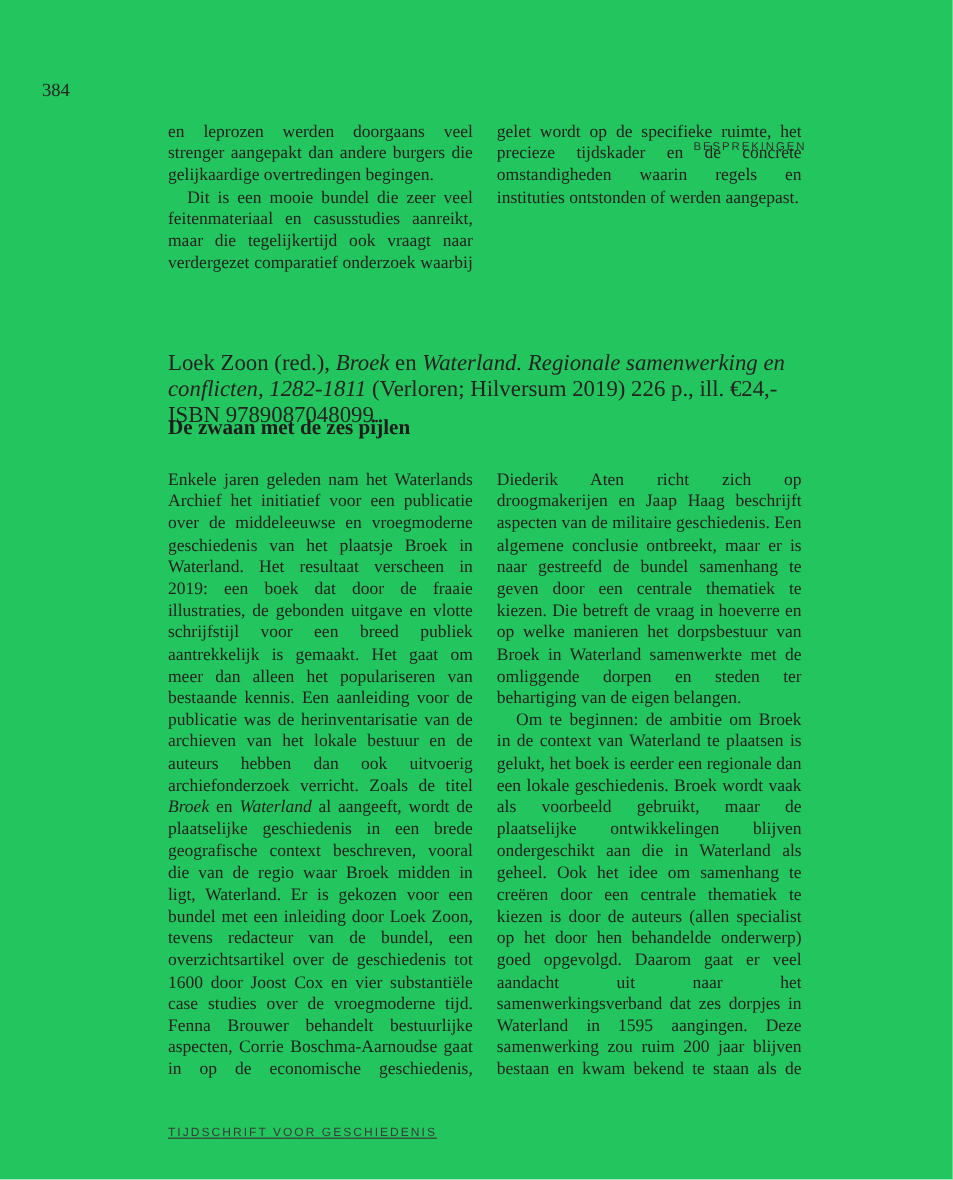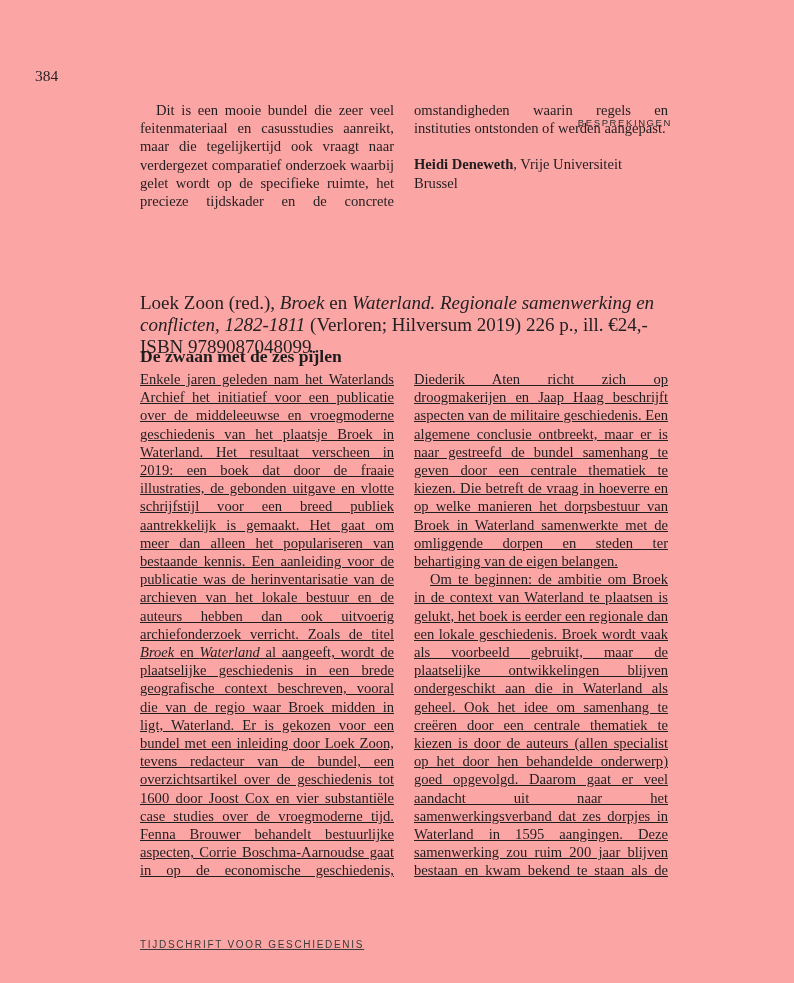--- a/index.html
+++ b/index.html
@@ -1,21 +1,21 @@
 <!DOCTYPE html>
 <html lang="nl"><head>
 <meta charset="utf-8">
 <style>
   * { margin: 0; padding: 0; box-sizing: border-box; }
   html, body { background: #ffffff; }
   .page {
     position: relative;
     width: 794px;
     height: 983px;
-    background: #fca5a5;
+    background: #22c55e;
     font-family: "Liberation Serif", serif;
     color: #211e1f;
     overflow: hidden;
   }
   .page-number {
     position: absolute;
     top: 67px;
     left: 35px;
     font-size: 15.5px;
     color: #262324;
@@ -33,21 +33,21 @@
   .two-col {
     position: absolute;
     left: 140px;
     width: 528px;
     column-count: 2;
     column-gap: 20px;
     column-fill: auto;
     overflow: hidden;
   }
   .block-prev { top: 101px; height: 143px; }
-  .block-main { top: 370px; height: 522px; text-decoration: underline; }
+  .block-main { top: 391px; height: 522px; }
   p.body-text {
     font-size: 14.6px;
     line-height: 18.2px;
     text-align: justify;
     hyphens: auto;
     -webkit-hyphens: auto;
   }
   p.indent { text-indent: 16px; }
   p.signature { margin-top: 18px; text-align: left; }
   .signature-name { font-weight: bold; }
@@ -82,22 +82,22 @@
 </style>
 </head>
 <body>
 
 <div class="page">
 
   <div class="page-number">384</div>
   <div class="running-head">BESPREKINGEN</div>
 
   <div class="two-col block-prev">
+    <p class="body-text">en leprozen werden doorgaans veel strenger aangepakt dan andere burgers die gelijkaardige overtredingen begingen.</p>
     <p class="body-text indent">Dit is een mooie bundel die zeer veel feitenmateriaal en casusstudies aanreikt, maar die tegelijkertijd ook vraagt naar verdergezet comparatief onderzoek waarbij gelet wordt op de specifieke ruimte, het precieze tijdskader en de concrete omstandigheden waarin regels en instituties ontstonden of werden aangepast.</p>
-    <p class="body-text signature"><span class="signature-name">Heidi Deneweth</span><span>, Vrije Universiteit Brussel</span></p>
   </div>
 
   <p class="citation"><span>Loek Zoon (red.), </span><span class="italic">Broek</span><span> en </span><span class="italic">Waterland. Regionale samenwerking en conflicten, 1282-1811</span><span> (Verloren; Hilversum 2019) 226 p., ill. €24,- ISBN 9789087048099.</span></p>
 
   <h2 class="section-heading">De zwaan met de zes pijlen</h2>
 
   <div class="two-col block-main">
     <p class="body-text"><span>Enkele jaren geleden nam het Waterlands Archief het initiatief voor een publicatie over de middeleeuwse en vroegmoderne geschiedenis van het plaatsje Broek in Waterland. Het resultaat verscheen in 2019: een boek dat door de fraaie illustraties, de gebonden uitgave en vlotte schrijfstijl voor een breed publiek aantrekkelijk is gemaakt. Het gaat om meer dan alleen het populariseren van bestaande kennis. Een aanleiding voor de publicatie was de herinventarisatie van de archieven van het lokale bestuur en de auteurs hebben dan ook uitvoerig archiefonderzoek verricht. Zoals de titel </span><span class="italic">Broek</span><span> en </span><span class="italic">Waterland</span><span> al aangeeft, wordt de plaatselijke geschiedenis in een brede geografische context beschreven, vooral die van de regio waar Broek midden in ligt, Waterland. Er is gekozen voor een bundel met een inleiding door Loek Zoon, tevens redacteur van de bundel, een overzichtsartikel over de geschiedenis tot 1600 door Joost Cox en vier substantiële case studies over de vroegmoderne tijd. Fenna Brouwer behandelt bestuurlijke aspecten, Corrie Boschma-Aarnoudse gaat in op de economische geschiedenis, Diederik Aten richt zich op droogmakerijen en Jaap Haag beschrijft aspecten van de militaire geschiedenis. Een algemene conclusie ontbreekt, maar er is naar gestreefd de bundel samenhang te geven door een centrale thematiek te kiezen. Die betreft de vraag in hoeverre en op welke manieren het dorpsbestuur van Broek in Waterland samenwerkte met de omliggende dorpen en steden ter behartiging van de eigen belangen.</span></p>
     <p class="body-text indent">Om te beginnen: de ambitie om Broek in de context van Waterland te plaatsen is gelukt, het boek is eerder een regionale dan een lokale geschiedenis. Broek wordt vaak als voorbeeld gebruikt, maar de plaatselijke ontwikkelingen blijven ondergeschikt aan die in Waterland als geheel. Ook het idee om samenhang te creëren door een centrale thematiek te kiezen is door de auteurs (allen specialist op het door hen behandelde onderwerp) goed opgevolgd. Daarom gaat er veel aandacht uit naar het samenwerkingsverband dat zes dorpjes in Waterland in 1595 aangingen. Deze samenwerking zou ruim 200 jaar blijven bestaan en kwam bekend te staan als de Unie van Waterland. De Unie voerde als wapen een fraaie witte zwaan</p>
   </div>

